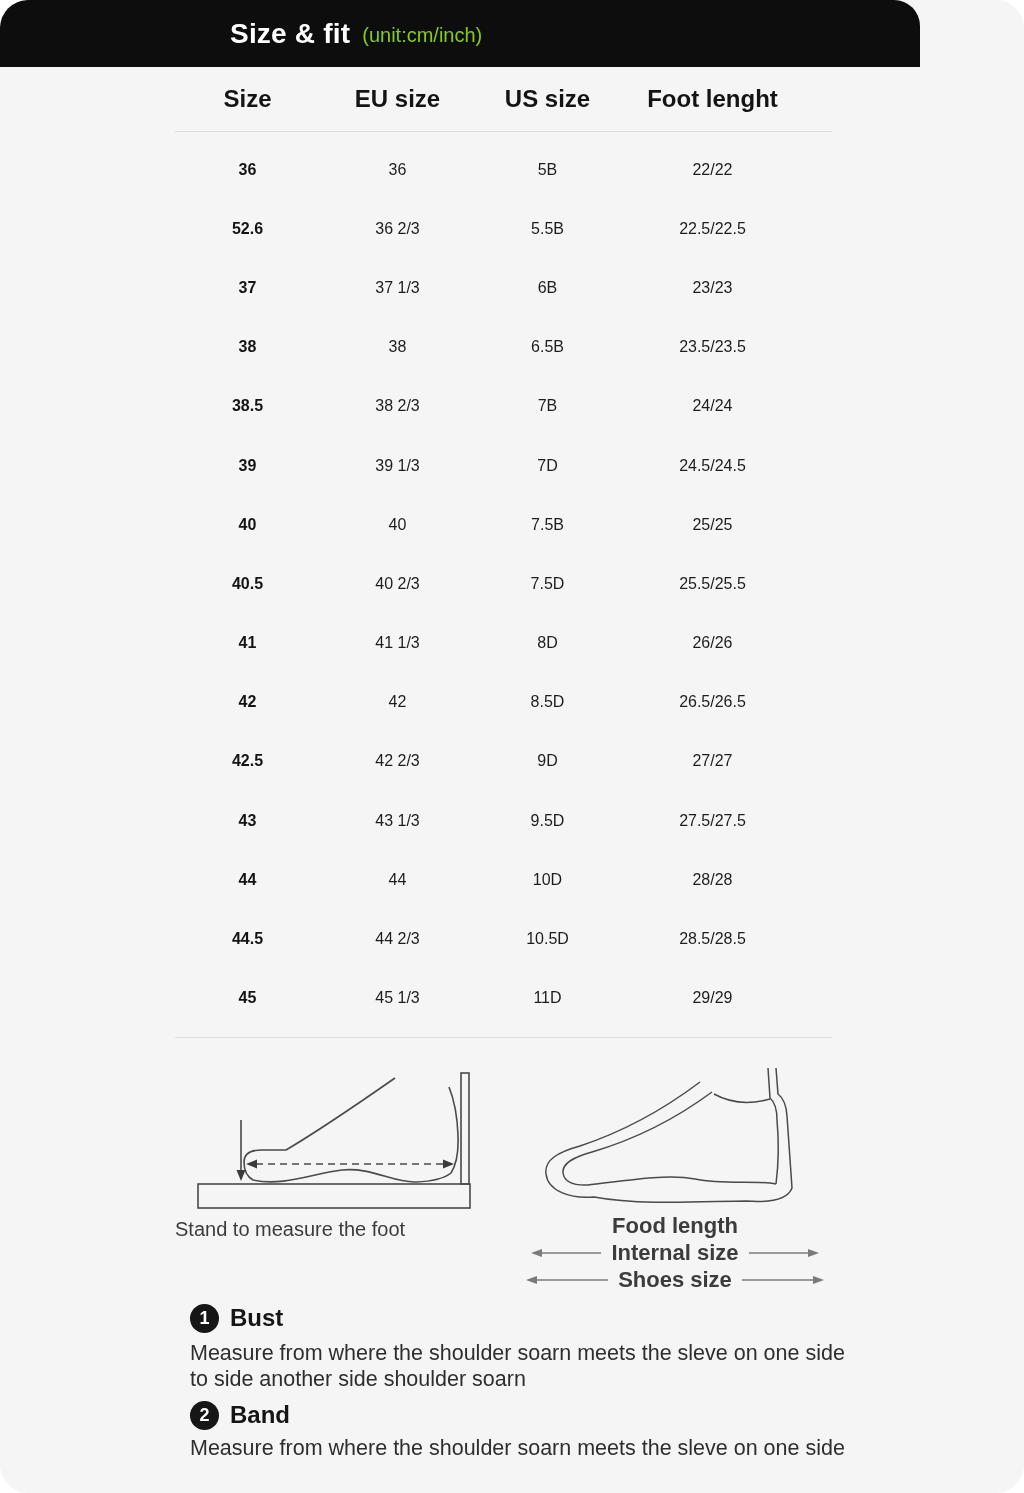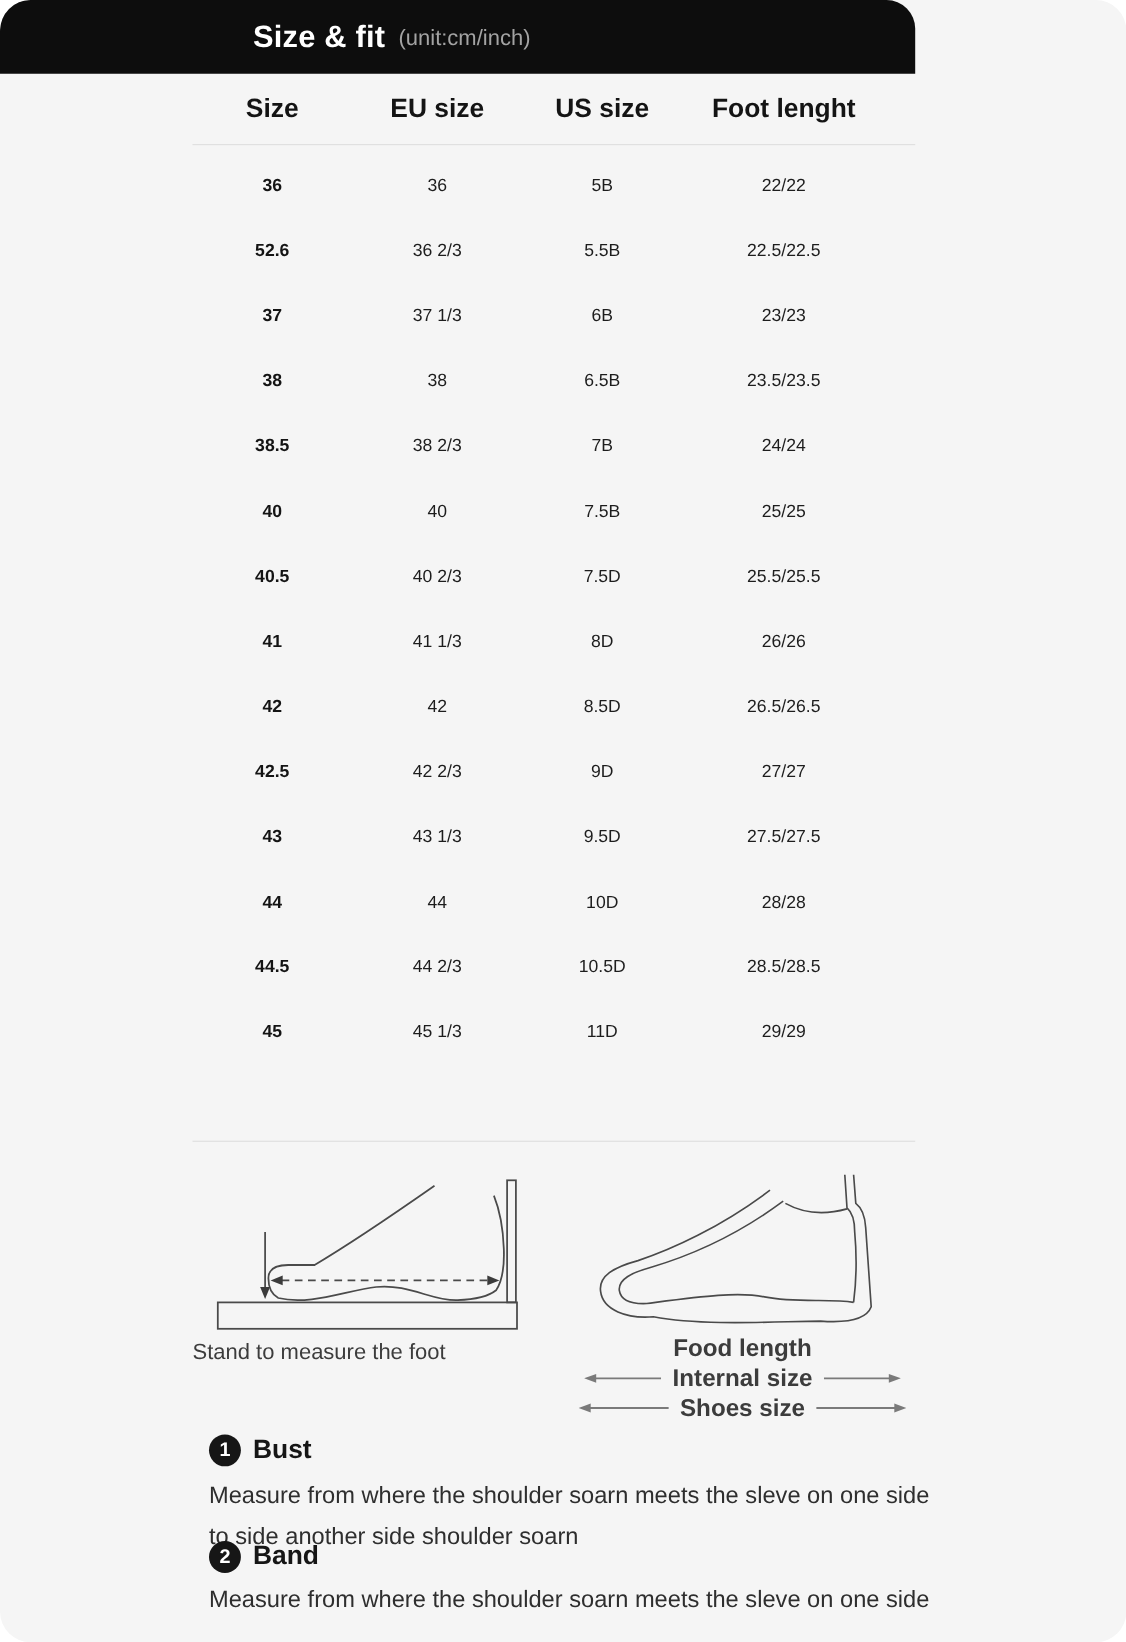--- a/index.html
+++ b/index.html
@@ -1,24 +1,24 @@
 <!DOCTYPE html>
 <html><head>
 <meta charset="utf-8">
 <style>
   html,body{margin:0;padding:0;background:#ffffff;}
   body{width:1024px;height:1493px;position:relative;font-family:"Liberation Sans",sans-serif;
        -webkit-font-smoothing:antialiased;}
   .card{position:absolute;left:0;top:0;width:1024px;height:1493px;background:#f5f5f5;
         border-radius:28px;overflow:hidden;}
   
-  .hdr{position:absolute;left:0;top:0;width:832px;height:67px;background:#0d0d0d;
+  .hdr{position:absolute;left:0;top:0;width:920px;height:67px;background:#0d0d0d;
        border-radius:26px 26px 0 0;display:flex;align-items:center;}
   .hdr .title{color:#ffffff;font-size:28px;font-weight:bold;margin-left:230px;letter-spacing:.2px;}
-  .hdr .unit{color:#a3a3a3;font-size:20px;font-weight:400;margin-left:12px;margin-top:4px;}
+  .hdr .unit{color:#84cc16;font-size:20px;font-weight:400;margin-left:12px;margin-top:4px;}
   
   .tablewrap{position:absolute;left:175px;top:67px;width:657px;}
   .thead{display:grid;grid-template-columns:145px 155px 145px 185px;height:64px;align-items:center;}
   .th{text-align:center;font-size:24px;font-weight:bold;color:#141414;}
   .sepline{position:absolute;left:0;width:657px;height:1px;background:#dedede;}
   .sep-top{top:64px;}
   .sep-bot{top:970px;}
   .tbody{position:absolute;left:0;top:65px;padding-top:8px;width:657px;}
   .trow{display:grid;grid-template-columns:145px 155px 145px 185px;height:59.2px;align-items:center;}
   .td{text-align:center;font-size:16px;color:#1d1d1d;font-weight:400;}
@@ -32,21 +32,21 @@
          align-items:center;font-weight:bold;}
   .rcaps .row{display:flex;align-items:center;justify-content:center;height:27px;color:#3c3c3c;
               font-size:22px;white-space:nowrap;}
   .rcaps .row .txt{margin:0 10px;}
   
   .notehead{position:absolute;left:190px;display:flex;align-items:center;height:30px;}
   .numcircle{width:29px;height:29px;border-radius:50%;background:#161616;color:#ffffff;
              display:flex;align-items:center;justify-content:center;font-size:18px;font-weight:bold;
              flex:0 0 29px;}
   .notehead .ntitle{margin-left:11px;font-size:24px;font-weight:bold;color:#161616;}
-  .notetext{position:absolute;left:190px;width:680px;font-size:21.5px;line-height:38px;
+  .notetext{position:absolute;left:190px;width:680px;font-size:21.5px;line-height:26px;
             color:#2e2e2e;white-space:pre-line;}
   .nh1{top:1303px;} .nt1{top:1340px;} .nh2{top:1400px;} .nt2{top:1435px;}
 </style>
 </head>
 <body>
 
 <div class="card">
 
   <div class="hdr">
     <span class="title">Size &amp; fit</span>
@@ -84,20 +84,26 @@
           <div class="td bold">38</div>
           <div class="td">38</div>
           <div class="td">6.5B</div>
           <div class="td">23.5/23.5</div>
         </div>
         <div class="trow">
           <div class="td bold">38.5</div>
           <div class="td">38 2/3</div>
           <div class="td">7B</div>
           <div class="td">24/24</div>
+        </div>
+        <div class="trow">
+          <div class="td bold">39</div>
+          <div class="td">39 1/3</div>
+          <div class="td">7D</div>
+          <div class="td">24.5/24.5</div>
         </div>
         <div class="trow">
           <div class="td bold">40</div>
           <div class="td">40</div>
           <div class="td">7.5B</div>
           <div class="td">25/25</div>
         </div>
         <div class="trow">
           <div class="td bold">40.5</div>
           <div class="td">40 2/3</div>

